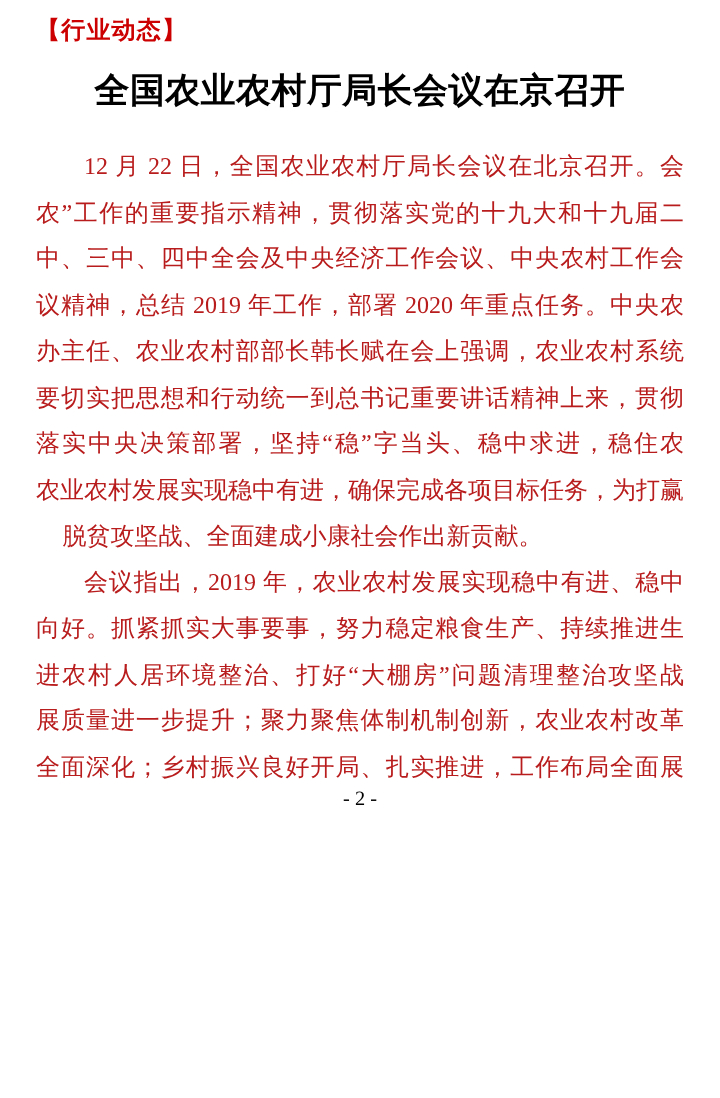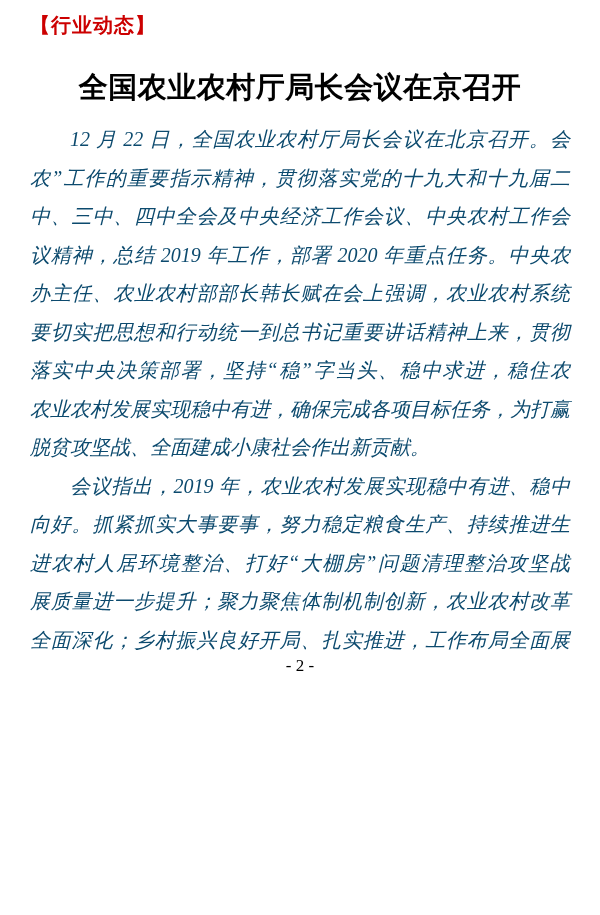--- a/index.html
+++ b/index.html
@@ -25,51 +25,51 @@
     font-size: 20px;
     letter-spacing: 1px;
     color: #cc0000;
     white-space: nowrap;
   }
   .doc-title {
     position: absolute;
     left: 0;
     right: 0;
     top: 52px;
-    margin: 16px;
+    margin: 4px;
     text-align: center;
     font-family: "Liberation Serif", "DejaVu Serif", serif;
     font-weight: 700;
     font-size: 29px;
     letter-spacing: 0.5px;
     color: #000000;
     white-space: nowrap;
   }
   .body-text {
     position: absolute;
     left: 30px;
     right: 30px;
     top: 120px;
   }
   .line {
     height: 38.5px;
     line-height: 38.5px;
     font-size: 20px;
-    color: #0c4a6e;
+    color: #b91c1c;
     text-align: justify;
     text-align-last: justify;
     white-space: nowrap;
     overflow: visible;
-    font-style: italic;
   }
   .line.first {
     text-indent: 2em;
   }
   .line.para-end {
     text-align-last: left;
+    margin-left: 22px;
   }
   .footer {
     position: absolute;
     left: 0;
     right: 0;
     bottom: 10px;
     text-align: center;
     font-size: 17px;
     color: #000000;
     font-family: "Liberation Serif", "DejaVu Serif", serif;

